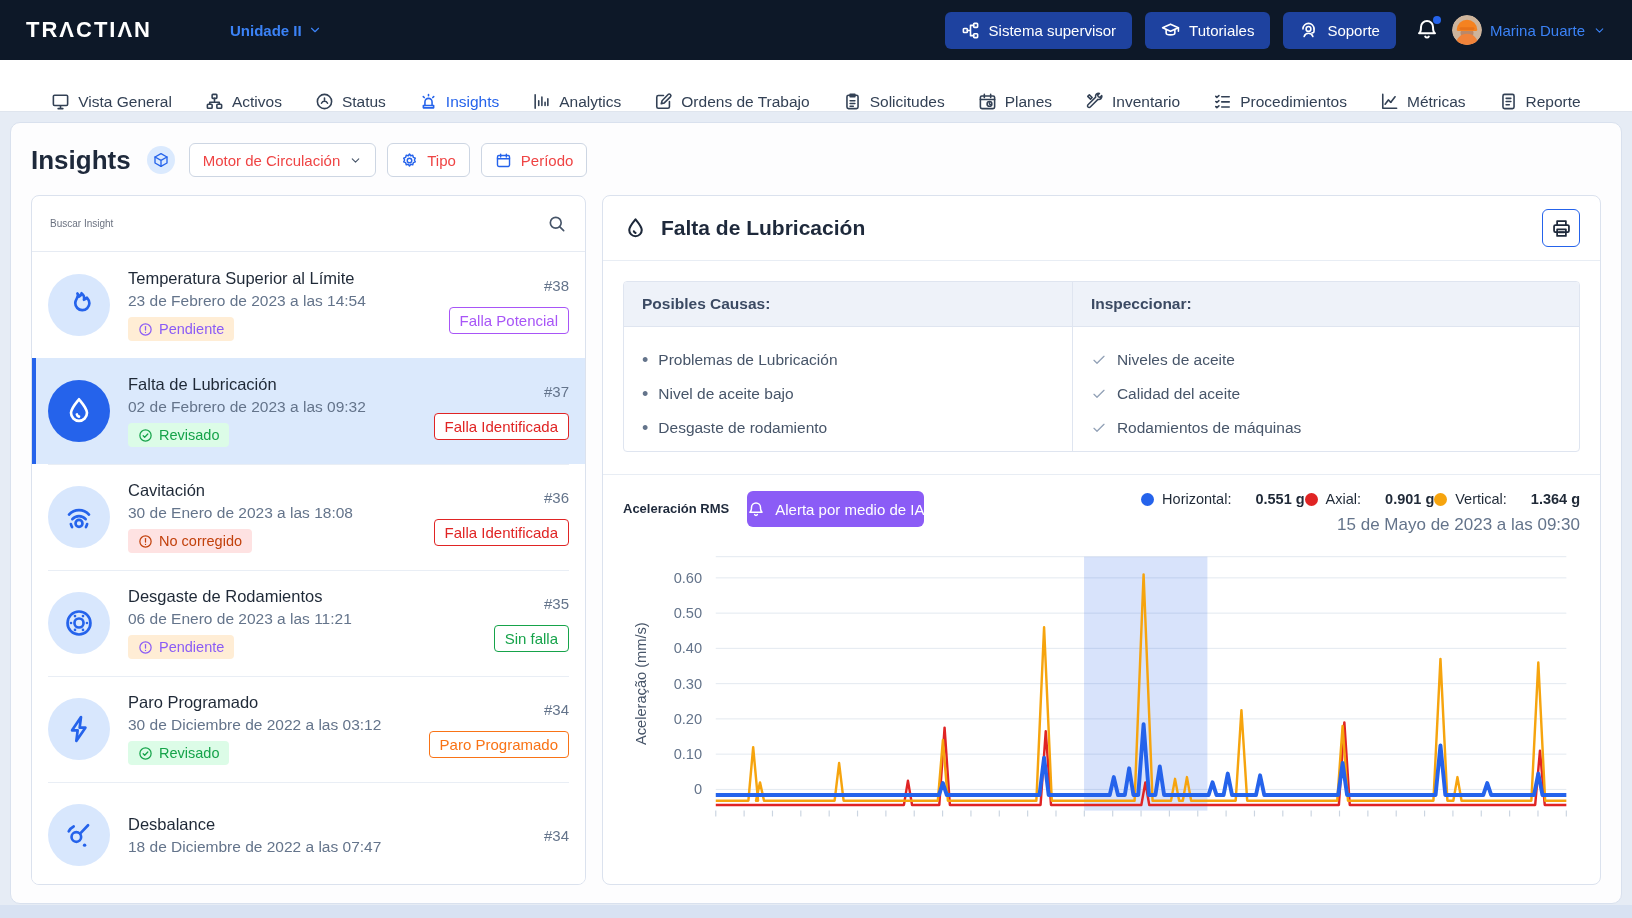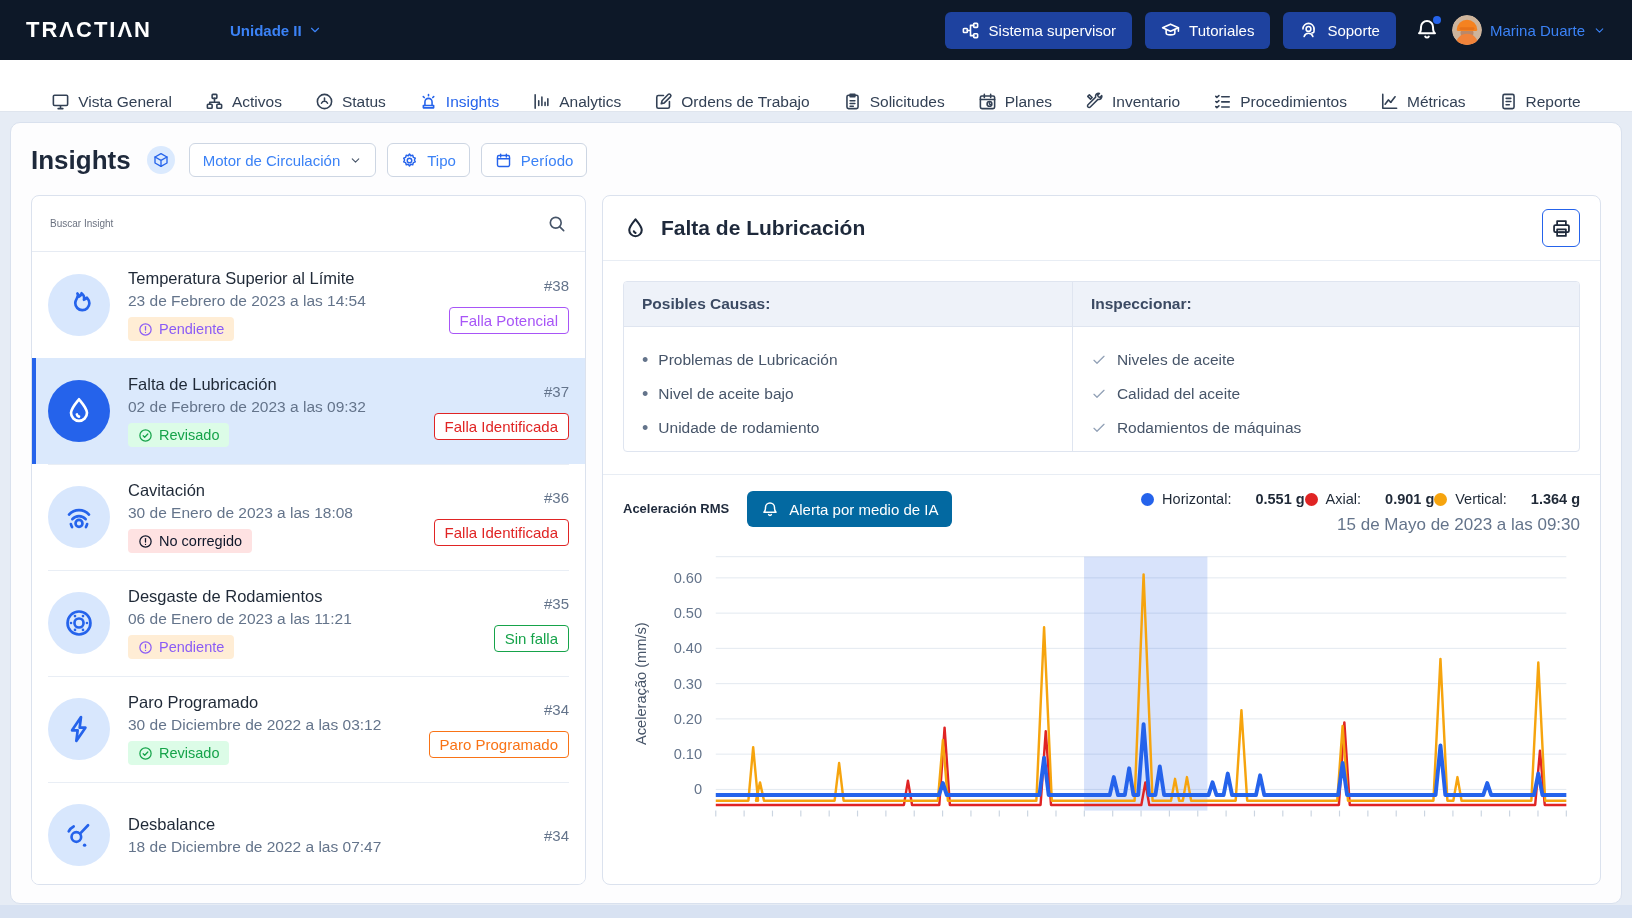--- a/index.html
+++ b/index.html
@@ -33,21 +33,21 @@
   
   .page { height:calc(918px - 112px); padding:10px 10px 0; }
   .card { background:#fdfdfe; border:1px solid #d9e1ee; border-radius:10px; height:782px; padding:16px 20px; }
 
   .title-row { display:flex; align-items:center; height:42px; }
   .page-title { font-size:26px; font-weight:bold; color:#1e293b; }
   .asset-chip { width:28px; height:28px; border-radius:50%; background:#dbeafe; color:#2563eb;
                 display:flex; align-items:center; justify-content:center; margin:0 14px 0 16px; cursor:pointer; }
   .asset-chip .ic { width:16px; height:16px; }
   .filter-btn { display:flex; align-items:center; gap:9px; background:#fff; border:1px solid #cdd6e3; border-radius:6px;
-                padding:7px 13px; font-size:15px; color:#3b82f6; font-family:inherit; cursor:pointer; margin-right:11px; height:34px; }
+                padding:7px 13px; font-size:15px; color:#ef4444; font-family:inherit; cursor:pointer; margin-right:11px; height:34px; }
   .filter-btn .ic { width:17px; height:17px; color:#2563eb; }
   .filter-btn .chev { width:13px; height:13px; color:#475569; }
 
   .columns { display:flex; gap:16px; margin-top:14px; height:690px; }
 
   
   .list-panel { width:555px; flex:none; background:#fff; border:1px solid #dbe2ee; border-radius:8px; overflow:hidden; }
   .search-row { height:56px; display:flex; align-items:center; padding:0 18px; border-bottom:1px solid #e6ebf3; gap:10px; }
   .search-row input { flex:1; border:none; outline:none; font-size:10px; font-family:inherit; color:#7f1d1d; background:transparent; }
   .search-row input::placeholder { color:#6b7280; }
@@ -60,21 +60,21 @@
   .item-avatar { width:62px; height:62px; border-radius:50%; background:#d8e7fd; color:#2563eb; display:flex; align-items:center; justify-content:center; flex:none; }
   .item-avatar .ic { width:32px; height:32px; }
   .insight-item.selected .item-avatar { background:#2563eb; color:#fff; }
   .item-main { flex:1; min-width:0; }
   .item-title { font-size:16.5px; color:#1f2937; font-weight:500; }
   .item-date { font-size:15.5px; color:#64748b; margin-top:4px; }
   .status-badge { display:inline-flex; align-items:center; gap:6px; margin-top:7px; padding:4px 10px; border-radius:4px; font-size:14.5px; font-weight:500; }
   .status-badge .ic { width:15px; height:15px; }
   .st-pending { background:#ffedd5; color:#8b5cf6; }
   .st-reviewed { background:#dcfce7; color:#16a34a; }
-  .st-notfixed { background:#fee2e2; color:#0f172a; }
+  .st-notfixed { background:#fee2e2; color:#c2410c; }
   .item-right { align-self:stretch; display:flex; flex-direction:column; align-items:flex-end; justify-content:center; gap:13px; }
   .item-number { font-size:15px; color:#64748b; }
   .tag-badge { border:1.5px solid; border-radius:4px; padding:4px 10px; font-size:15px; background:#fff; }
   .tag-purple { color:#a855f7; border-color:#a855f7; }
   .tag-red { color:#e02424; border-color:#e02424; }
   .tag-green { color:#16a34a; border-color:#16a34a; }
   .tag-orange { color:#f97316; border-color:#f97316; }
 
   
   .detail-panel { flex:1; background:#fff; border:1px solid #dbe2ee; border-radius:8px; padding:0 20px; overflow:hidden; }
@@ -91,22 +91,22 @@
   .ct-head.right, .ct-body.right { border-left:1px solid #dfe5f0; }
   .ct-body { padding:8px 18px 14px; }
   .ct-body ul { list-style:none; }
   .ct-body li { display:flex; align-items:center; gap:10px; margin-top:16px; font-size:15.5px; color:#475569; }
   .bullet { color:#64748b; font-size:18px; line-height:1; }
   .check-mark { width:16px; height:16px; color:#94a3b8; }
 
   .chart-block { padding-top:16px; }
   .chart-head { display:flex; align-items:flex-start; }
   .chart-title { font-size:13px; font-weight:bold; color:#1e293b; margin-top:10px; }
-  .alert-btn { margin-left:18px; background:#0369a1; color:#fff; border:none; border-radius:6px; font-size:15px; font-family:inherit;
-               display:flex; align-items:center; gap:10px; padding:9px 14px; cursor:pointer; }
+  .alert-btn { margin-left:18px; background:#8b5cf6; color:#fff; border:none; border-radius:6px; font-size:15px; font-family:inherit;
+               display:flex; align-items:center; gap:10px; padding:9px 0; cursor:pointer; }
   .alert-btn .ic { width:18px; height:18px; }
   .chart-meta { margin-left:auto; display:flex; flex-direction:column; align-items:flex-end; gap:8px; }
   .legend-row { display:flex; align-items:center; }
   .legend-item { display:flex; align-items:center; gap:8px; font-size:14.5px; color:#1f2937; cursor:pointer; }
   .legend-dot { width:13px; height:13px; border-radius:50%; }
   .legend-item b { font-weight:bold;margin-left:16px; }
   .chart-timestamp { font-size:17px; color:#64748b; }
   #chartSvg { width:100%; height:305px; display:block; margin-top:2px; }
   #chartSvg text { font-family:"Liberation Sans","DejaVu Sans",sans-serif; }
 
@@ -540,21 +540,21 @@
                 <li>
                   <span class="bullet">•</span>
                   <span>Problemas de Lubricación</span>
                 </li>
                 <li>
                   <span class="bullet">•</span>
                   <span>Nivel de aceite bajo</span>
                 </li>
                 <li>
                   <span class="bullet">•</span>
-                  <span>Unidade de rodamiento</span>
+                  <span>Desgaste de rodamiento</span>
                 </li>
               </ul>
             </div>
           <div class="ct-body right">
               <ul id="inspectList">
                 <li>
                   <span class="ic check-mark">
                     <svg viewBox="0 0 24 24" fill="none" stroke="currentColor" stroke-width="2" stroke-linecap="round" stroke-linejoin="round">
                       <path d="m4.5 12.5 4.5 4.5L19.5 6.5"></path>
                     </svg>

